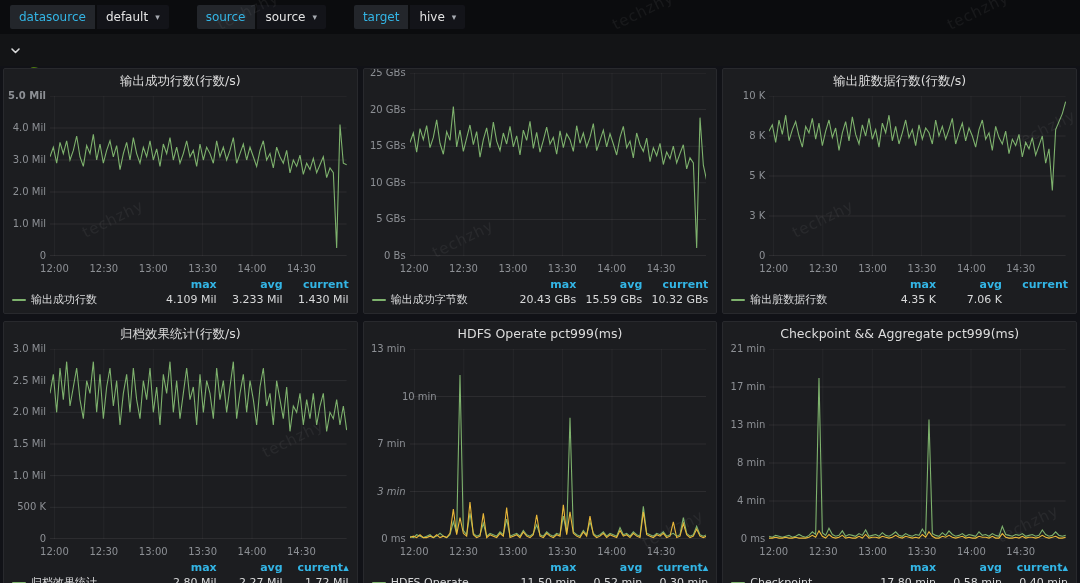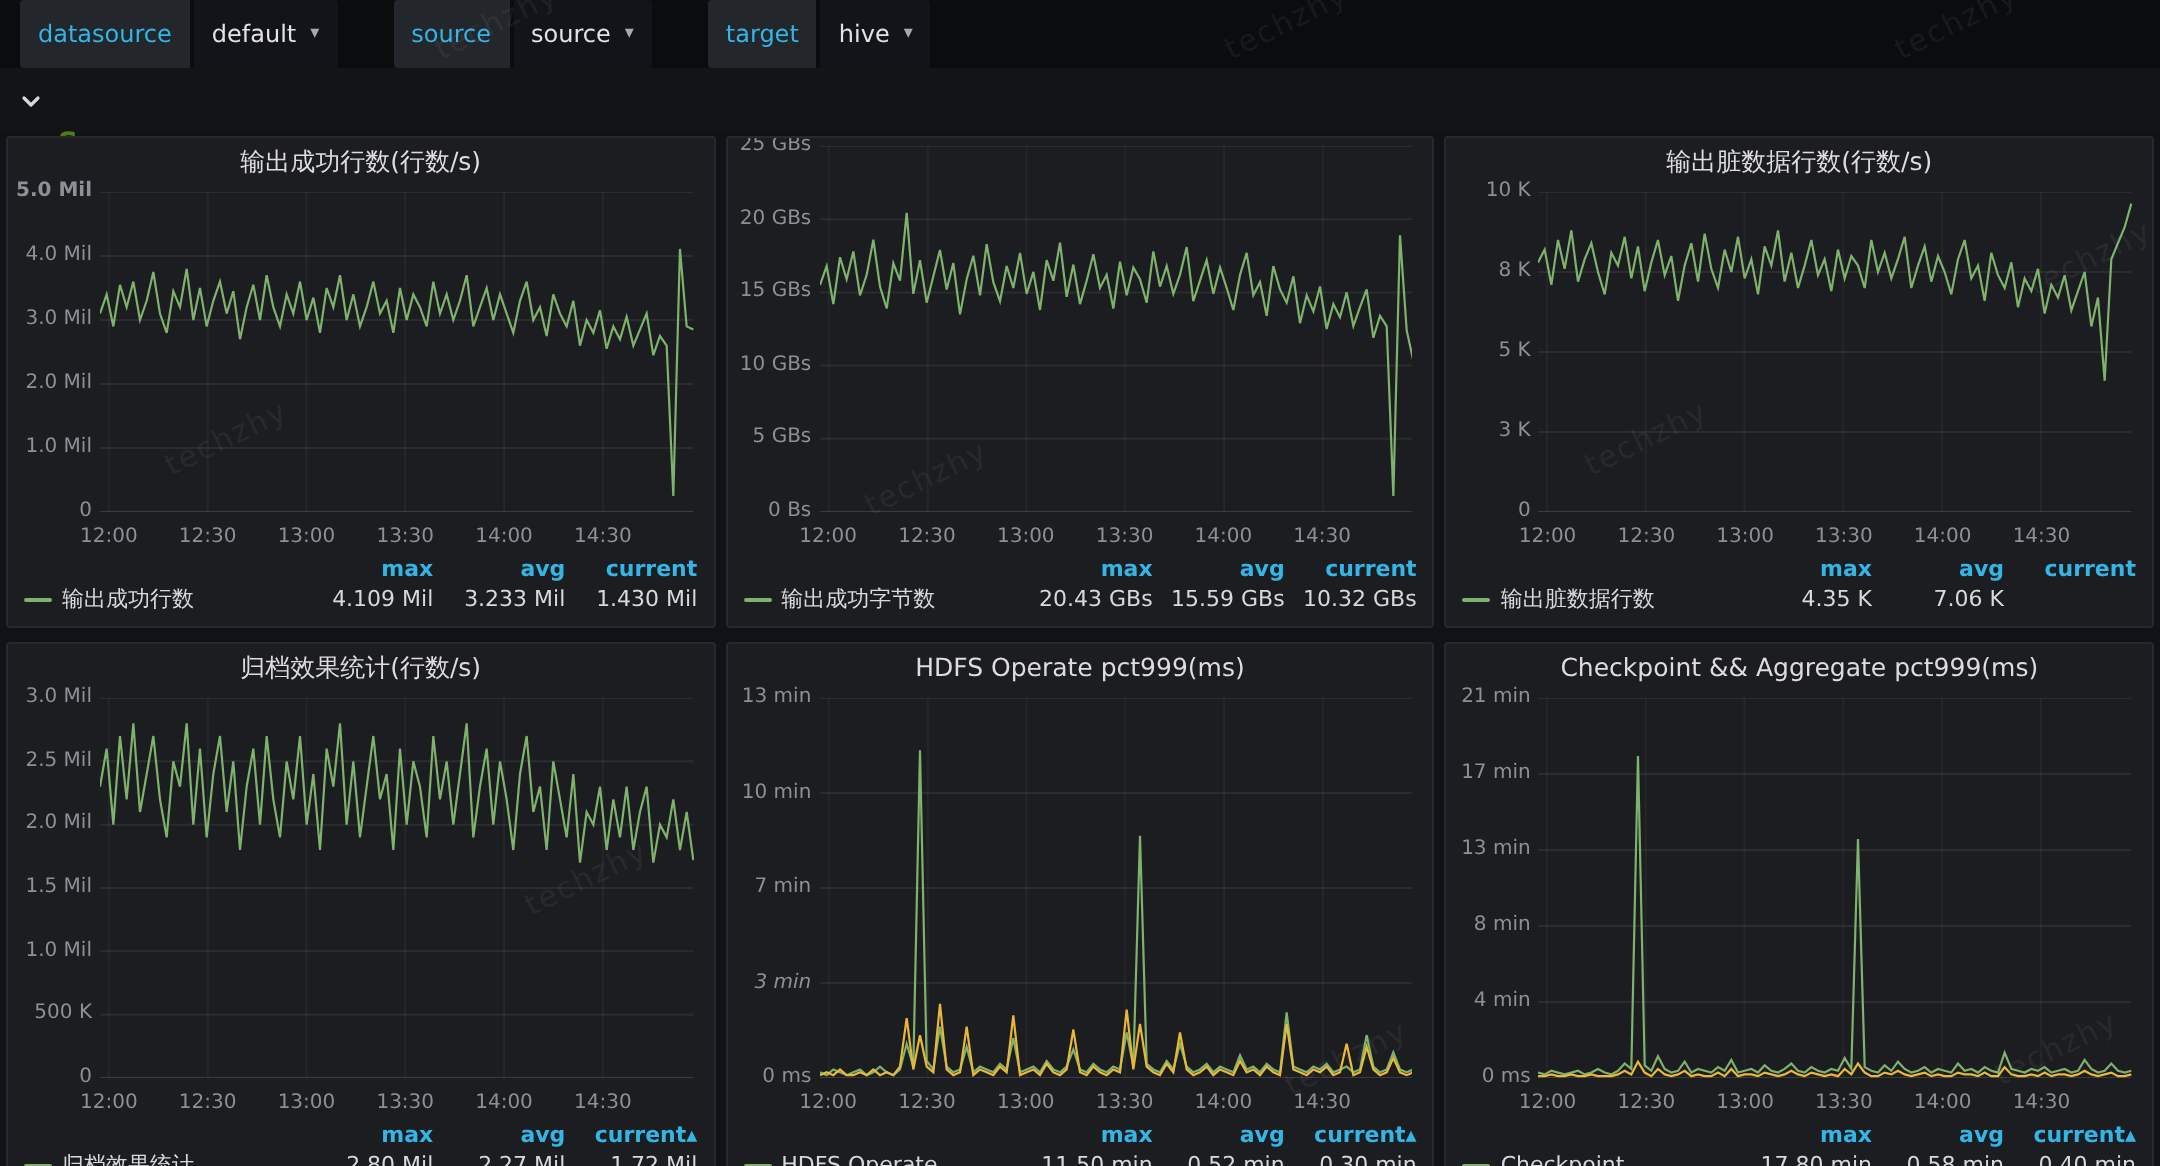--- a/index.html
+++ b/index.html
@@ -3,21 +3,21 @@
 <meta charset="utf-8">
 <style>
   * { box-sizing: border-box; }
   html,body { margin:0; padding:0; }
   body {
     width:1080px; height:583px; overflow:hidden; position:relative;
     background:#111217; color:#d8d9da;
     font-family:"DejaVu Sans","Liberation Sans",sans-serif;
   }
   
-  .topbar { height:34px; background:#0b0c0e; display:flex; padding:0 10px; gap:28px; }
+  .topbar { height:34px; background:#0b0c0e; display:flex; align-items:center; padding:0 10px; gap:28px; }
   .var-group { display:flex; align-items:stretch; gap:2px; }
   .var-label { background:#23262b; color:#33b5e5; font-size:12px; padding:5px 9px; border-radius:2px 0 0 2px; display:flex; align-items:center; }
   .var-value { background:#131419; color:#e3e3e3; font-size:12px; padding:5px 9px; border-radius:0 2px 2px 0; cursor:pointer; display:flex; align-items:center; gap:7px; }
   .caret { font-size:9px; color:#a6aab0; }
   
   .row-header { height:32px; display:flex; align-items:center; gap:8px; padding:0 10px; cursor:pointer; background:#131416; }
   .row-header .chev { display:flex; }
   .row-title { font-size:14px; font-weight:bold; color:#4d7c0f;margin-top:44px; }
   
   .grid { padding:2px 3px; display:grid; grid-template-columns:repeat(3,1fr); grid-template-rows:246px 276px; gap:7px 5px; }
@@ -304,21 +304,21 @@
             <line x1="51.449999999999996" x2="51.449999999999996" y1="0" y2="100" stroke="rgba(255,255,255,0.045)" stroke-width="1" vector-effect="non-scaling-stroke"></line>
             <line x1="68.10000000000001" x2="68.10000000000001" y1="0" y2="100" stroke="rgba(255,255,255,0.045)" stroke-width="1" vector-effect="non-scaling-stroke"></line>
             <line x1="84.75" x2="84.75" y1="0" y2="100" stroke="rgba(255,255,255,0.045)" stroke-width="1" vector-effect="non-scaling-stroke"></line>
             <polyline points="0.00,98.50 1.12,99.25 2.25,97.75 3.37,98.50 4.49,99.25 5.62,98.50 6.74,97.75 7.87,99.25 8.99,98.50 10.11,97.00 11.24,98.50 12.36,99.25 13.48,97.75 14.61,91.00 15.73,97.00 16.85,13.73 17.98,95.50 19.10,97.75 20.22,86.50 21.35,97.00 22.47,98.50 23.60,97.75 24.72,91.75 25.84,98.50 26.97,97.00 28.09,97.75 29.21,98.50 30.34,96.25 31.46,97.75 32.58,89.50 33.71,98.50 34.83,97.75 35.96,97.00 37.08,98.50 38.20,95.50 39.33,97.75 40.45,98.50 41.57,97.00 42.70,92.50 43.82,97.75 44.94,98.50 46.07,96.25 47.19,97.75 48.31,98.50 49.44,97.00 50.56,97.75 51.69,88.00 52.81,97.00 53.93,36.23 55.06,96.25 56.18,97.75 57.30,98.50 58.43,95.50 59.55,97.75 60.67,91.00 61.80,97.00 62.92,98.50 64.04,97.75 65.17,96.25 66.29,98.50 67.42,97.00 68.54,97.75 69.66,98.50 70.79,94.00 71.91,97.75 73.03,97.00 74.16,98.50 75.28,96.25 76.40,97.75 77.53,98.50 78.65,82.75 79.78,97.00 80.90,97.75 82.02,98.50 83.15,97.00 84.27,97.75 85.39,96.25 86.52,98.50 87.64,97.75 88.76,97.00 89.89,98.50 91.01,97.75 92.13,88.75 93.26,97.00 94.38,98.50 95.51,97.75 96.63,93.25 97.75,97.75 98.88,98.50 100.00,97.75" fill="none" stroke="#7EB26D" stroke-width="1.1" vector-effect="non-scaling-stroke"></polyline>
             <polyline points="0.00,99.25 1.12,98.50 2.25,99.25 3.37,97.75 4.49,99.25 5.62,99.25 6.74,98.50 7.87,99.25 8.99,97.75 10.11,99.25 11.24,98.50 12.36,99.25 13.48,97.00 14.61,84.25 15.73,97.75 16.85,88.75 17.98,97.00 19.10,98.50 20.22,80.50 21.35,97.75 22.47,99.25 23.60,98.50 24.72,86.50 25.84,99.25 26.97,97.75 28.09,98.50 29.21,99.25 30.34,97.00 31.46,98.50 32.58,83.50 33.71,99.25 34.83,98.50 35.96,97.75 37.08,99.25 38.20,96.25 39.33,98.50 40.45,99.25 41.57,97.75 42.70,87.25 43.82,98.50 44.94,99.25 46.07,97.00 47.19,98.50 48.31,99.25 49.44,97.75 50.56,98.50 51.69,82.00 52.81,97.75 53.93,85.75 55.06,97.00 56.18,98.50 57.30,99.25 58.43,96.25 59.55,98.50 60.67,88.00 61.80,97.75 62.92,99.25 64.04,98.50 65.17,97.00 66.29,99.25 67.42,97.75 68.54,98.50 69.66,99.25 70.79,95.50 71.91,98.50 73.03,97.75 74.16,99.25 75.28,97.00 76.40,98.50 77.53,99.25 78.65,85.75 79.78,97.75 80.90,98.50 82.02,99.25 83.15,97.75 84.27,98.50 85.39,97.00 86.52,99.25 87.64,98.50 88.76,91.00 89.89,99.25 91.01,98.50 92.13,91.75 93.26,97.75 94.38,99.25 95.51,98.50 96.63,94.75 97.75,98.50 98.88,99.25 100.00,98.50" fill="none" stroke="#EAB839" stroke-width="1.1" vector-effect="non-scaling-stroke"></polyline>
           </svg>
         </div>
     <div class="ylab" style="top: calc(100% - 26px);">0 ms</div>
         <div class="ylab" style="top: calc(75% - 20px); font-style: italic;">3 min</div>
         <div class="ylab" style="top: calc(50% - 14px);">7 min</div>
-        <div class="ylab" style="top: calc(25% - 8px);">10 min</div>
+        <div class="ylab" style="top: calc(25% - 8px); margin-left: 31px;">10 min</div>
         <div class="ylab" style="top: calc(0% - 2px);">13 min</div>
         <div class="xlab" style="left: calc(1.5% + 41.28px);">12:00</div>
         <div class="xlab" style="left: calc(18.15% + 33.288px);">12:30</div>
         <div class="xlab" style="left: calc(34.8% + 25.296px);">13:00</div>
         <div class="xlab" style="left: calc(51.45% + 17.304px);">13:30</div>
         <div class="xlab" style="left: calc(68.1% + 9.312px);">14:00</div>
         <div class="xlab" style="left: calc(84.75% + 1.32px);">14:30</div>
       </div>
     <div class="legend">
       <div class="lg-row lg-h">

